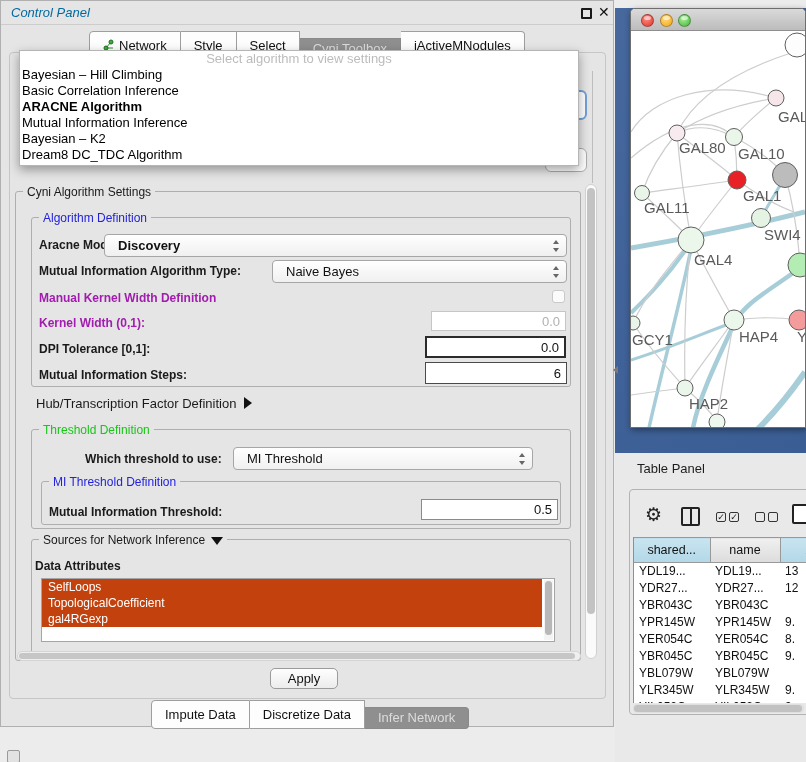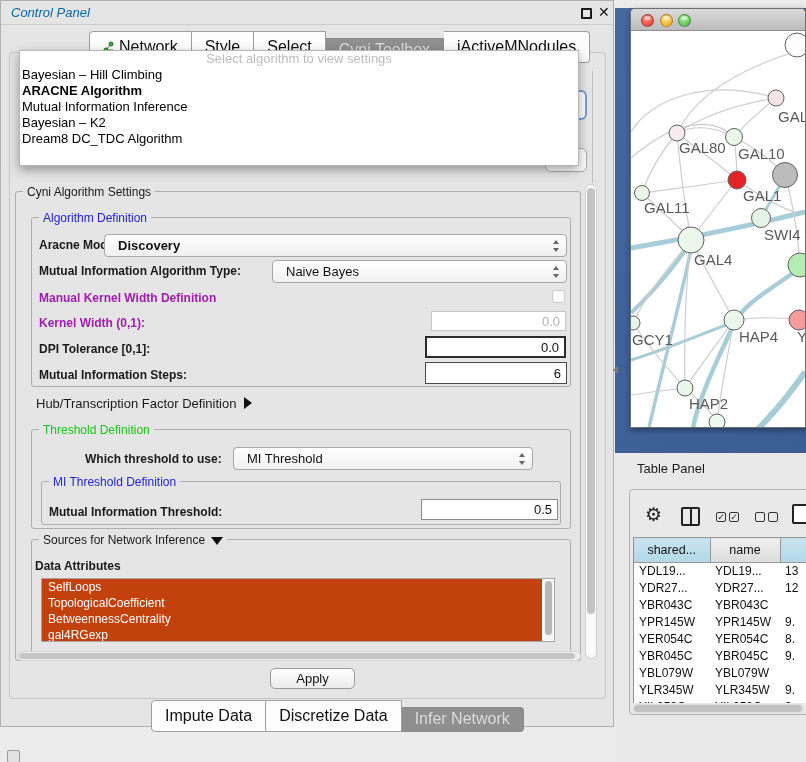--- a/index.html
+++ b/index.html
@@ -13,21 +13,21 @@
     border-bottom:1px solid #cccccc; }
   #cp-title { position:absolute; left:10px; top:4px; font-size:13px; color:#0369a1;font-style:italic; }
   #cp-float { position:absolute; left:580px; top:7px; width:11px; height:11px;
     border:2px solid #1a1a1a; border-radius:1px; }
   #cp-close { position:absolute; left:597px; top:3px; font-size:14px; font-weight:bold; color:#111; }
 
   
   .tabbar { position:absolute; display:flex; }
   #top-tabs { left:88px; top:30px; }
   .tab { border:1px solid #9e9e9e; border-left:none; background:#fdfdfd; color:#111;
-    font-size:16px; padding:2px 13px 3px 13px; display:flex; align-items:center; gap:4px; }
+    font-size:13px; padding:2px 13px 3px 13px; display:flex; align-items:center; gap:4px; }
   .tab:first-child { border-left:1px solid #9e9e9e; border-radius:4px 0 0 4px; }
   .tab:last-child { border-radius:0 4px 4px 0; }
   .tab.selected { background:#8f8f8f; color:#dcdcdc; border-color:#8a8a8a;margin-top:7px; }
 
   
   #tab-content { position:absolute; left:8px; top:51px; width:597px; height:647px;
     border:1px solid #c6c6c6; border-radius:4px; background:#e5e5e5; }
 
   
   .frag-combo { position:absolute; background:#fff; border:2px solid #6f9fd8; border-radius:6px; z-index:5; }
@@ -83,21 +83,21 @@
   #attr-vthumb { position:absolute; left:1px; top:1px; width:7px; height:54px; background:#b8b8b8; border-radius:4px; }
 
   
   #main-vscroll { position:absolute; left:584px; top:183px; width:12px; height:475px;
     background:#fafafa; border:1px solid #d0d0d0; border-radius:7px; }
   #main-vthumb { position:absolute; left:1px; top:3px; width:8px; height:426px; background:#c3c3c3; border-radius:5px; }
   #main-hscroll { position:absolute; left:16px; top:650px; width:564px; height:10px;
     background:#efefef; border:1px solid #d5d5d5; border-radius:5px; }
   #main-hthumb { position:absolute; left:1px; top:1px; width:556px; height:6px; background:#c6c6c6; border-radius:4px; }
 
-  #apply-btn { position:absolute; left:269px; top:667px; width:85px; height:21px;
+  #apply-btn { position:absolute; left:269px; top:667px; width:68px; height:21px;
     background:linear-gradient(#fefefe,#ececec); border:1px solid #9b9b9b; border-radius:5px;
     font-size:13px; color:#111; display:flex; align-items:center; justify-content:center; }
 
   #bottom-tabs { left:150px; top:699px; }
 
   
   #desktop { position:absolute; left:615px; top:8px; width:191px; height:445px;
     background:linear-gradient(135deg,#46689d,#3a5d94); }
   #net-window { position:absolute; left:630px; top:8px; width:176px; height:420px;
     border:1px solid #6e6e6e; border-radius:5px 5px 0 0; box-shadow:1px 2px 6px rgba(0,0,0,.4);
@@ -179,20 +179,21 @@
       </div>
   </div>
 
   <div class="frag-combo" style="left:562px; top:89px; width:24px; height:30px;"></div>
   <div class="frag-box" style="left:544px; top:147px; width:42px; height:24px;"></div>
   <div class="frag-line" style="left:591px; top:70px; height:112px;"></div>
 
   <div id="algo-popup">
     <div id="algo-placeholder">Select algorithm to view settings</div>
     <div class="algo-item">Bayesian – Hill Climbing</div>
+    <div class="algo-item">Basic Correlation Inference</div>
     <div class="algo-item selected">ARACNE Algorithm</div>
     <div class="algo-item">Mutual Information Inference</div>
     <div class="algo-item">Bayesian – K2</div>
     <div class="algo-item">Dream8 DC_TDC Algorithm</div>
   </div>
 
   <div class="group" style="left:14px; top:190px; width:566px; height:470px;">
     <span class="legend">Cyni Algorithm Settings</span>
   </div>
 
@@ -246,21 +247,20 @@
 
   <div class="group" style="left:30px; top:538px; width:540px; height:116px;">
     <span class="legend">
       <span>Sources for Network Inference</span><span class="tri-down"></span>
     </span>
   </div>
   <span class="lbl" style="left:34px; top:558px;">Data Attributes</span>
   <div id="attr-list">
     <div class="attr-item">SelfLoops</div>
     <div class="attr-item">TopologicalCoefficient</div>
-    <div class="attr-item">BetweennessCentrality</div>
     <div class="attr-item">gal4RGexp</div>
     <div id="attr-vscroll">
         <div id="attr-vthumb"></div>
       </div>
   </div>
 
   <div id="main-vscroll">
       <div id="main-vthumb"></div>
     </div>
   <div id="main-hscroll">

